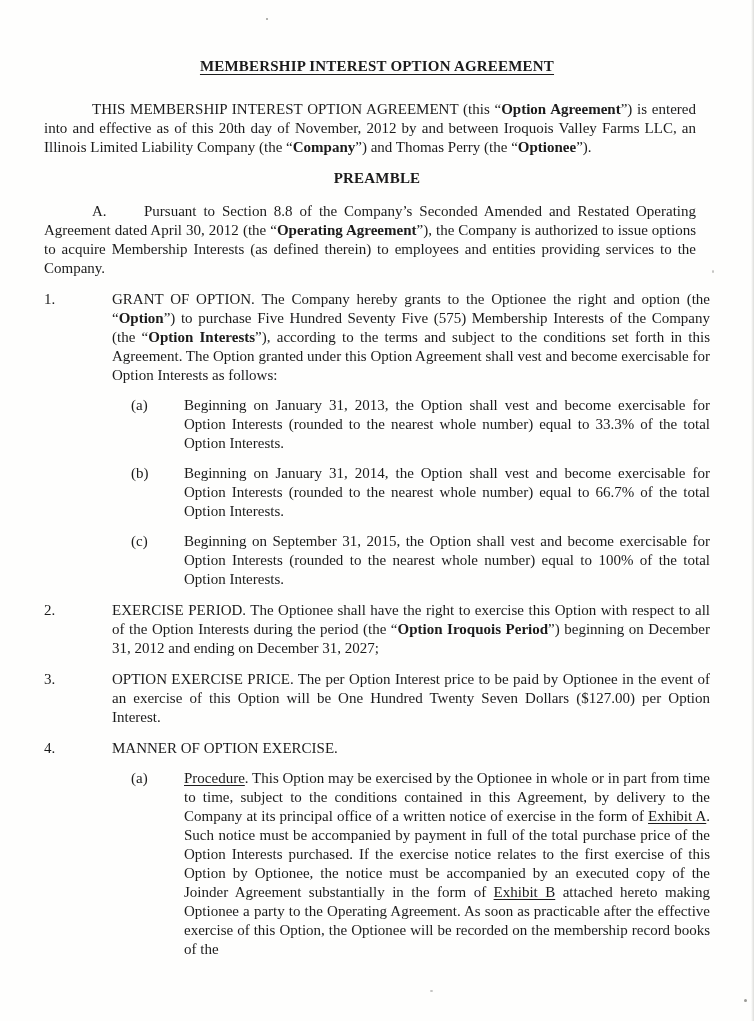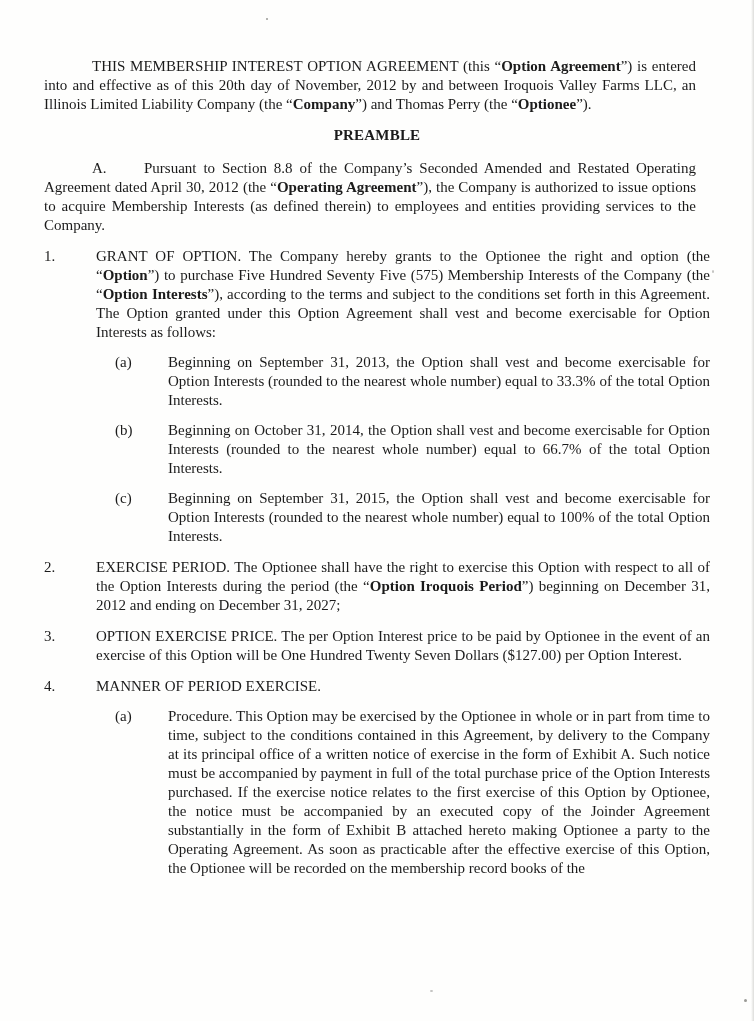--- a/index.html
+++ b/index.html
@@ -51,39 +51,40 @@
   }
   .item {
     display: flex;
     margin: 0 0 12px 0;
   }
   .item-num {
     flex: 0 0 52px;
   }
   .item-body {
     flex: 1;
+    margin-left: 16px;
   }
   .item-text {
     margin: 0;
     text-align: justify;
   }
   .sub {
     display: flex;
     margin: 11px 0 0 19px;
   }
   .sub-label {
     flex: 0 0 53px;
   }
   .sub-body {
     flex: 1;
     text-align: justify;
     margin: 0;
   }
   .run-b { font-weight: bold; }
-  .run-u { text-underline-offset: 2px; }
+  .run-u { text-decoration: underline; text-underline-offset: 2px; }
   
   .speck {
     position: absolute;
     background: #9a9a96;
     border-radius: 50%;
   }
   .speck-1 { left: 266px; top: 18px;  width: 2px; height: 2px; }
   .speck-2 { left: 712px; top: 270px; width: 2px; height: 3px; opacity: .6; }
   .speck-3 { left: 430px; top: 990px; width: 3px; height: 2px; opacity: .6; }
   .speck-4 { left: 744px; top: 999px; width: 3px; height: 3px; }
@@ -92,39 +93,42 @@
     right: 0; top: 0; bottom: 0;
     width: 3px;
     background: linear-gradient(to left, rgba(120,120,115,.25), rgba(120,120,115,0));
   }
 </style>
 </head>
 <body>
 
 <div class="page">
 
+  <div class="title">
+    <span class="title-text">MEMBERSHIP INTEREST OPTION AGREEMENT</span>
+  </div>
 
   <p class="para indent"><span>THIS MEMBERSHIP INTEREST OPTION AGREEMENT (this “</span><span class="run-b">Option Agreement</span><span>”) is entered into and effective as of this 20th day of November, 2012 by and between Iroquois Valley Farms LLC, an Illinois Limited Liability Company (the “</span><span class="run-b">Company</span><span>”) and Thomas Perry (the “</span><span class="run-b">Optionee</span><span>”).</span></p>
 
   <div class="heading">PREAMBLE</div>
 
   <p class="para indent"><span class="label-a">A.</span><span><span>Pursuant to Section 8.8 of the Company’s Seconded Amended and Restated Operating Agreement dated April 30, 2012 (the “</span><span class="run-b">Operating Agreement</span><span>”), the Company is authorized to issue options to acquire Membership Interests (as defined therein) to employees and entities providing services to the Company.</span></span></p>
 
 
   <div class="item">
     <div class="item-num">1.</div>
     <div class="item-body">
       <p class="item-text"><span>GRANT OF OPTION.  The Company hereby grants to the Optionee the right and option (the “</span><span class="run-b">Option</span><span>”) to purchase Five Hundred Seventy Five (575) Membership Interests of the Company (the “</span><span class="run-b">Option Interests</span><span>”), according to the terms and subject to the conditions set forth in this Agreement.  The Option granted under this Option Agreement shall vest and become exercisable for Option Interests as follows:</span></p>
       <div class="sub">
         <div class="sub-label">(a)</div>
-        <p class="sub-body">Beginning on September 31, 2013, the Option shall vest and become exercisable for Option Interests (rounded to the nearest whole number) equal to 33.3% of the total Option Interests.</p>
+        <p class="sub-body">Beginning on January 31, 2013, the Option shall vest and become exercisable for Option Interests (rounded to the nearest whole number) equal to 33.3% of the total Option Interests.</p>
       </div>
       <div class="sub">
         <div class="sub-label">(b)</div>
-        <p class="sub-body">Beginning on October 31, 2014, the Option shall vest and become exercisable for Option Interests (rounded to the nearest whole number) equal to 66.7% of the total Option Interests.</p>
+        <p class="sub-body">Beginning on January 31, 2014, the Option shall vest and become exercisable for Option Interests (rounded to the nearest whole number) equal to 66.7% of the total Option Interests.</p>
       </div>
       <div class="sub">
         <div class="sub-label">(c)</div>
         <p class="sub-body">Beginning on September 31, 2015, the Option shall vest and become exercisable for Option Interests (rounded to the nearest whole number) equal to 100% of the total Option Interests.</p>
       </div>
     </div>
   </div>
 
   <div class="item">
     <div class="item-num">2.</div>
@@ -136,21 +140,21 @@
   <div class="item">
     <div class="item-num">3.</div>
     <div class="item-body">
       <p class="item-text">OPTION EXERCISE PRICE.  The per Option Interest price to be paid by Optionee in the event of an exercise of this Option will be One Hundred Twenty Seven Dollars ($127.00) per Option Interest.</p>
     </div>
   </div>
 
   <div class="item">
     <div class="item-num">4.</div>
     <div class="item-body">
-      <p class="item-text">MANNER OF PERIOD EXERCISE.</p>
+      <p class="item-text">MANNER OF OPTION EXERCISE.</p>
       <div class="sub">
         <div class="sub-label">(a)</div>
         <p class="sub-body"><span class="run-u">Procedure</span><span>.  This Option may be exercised by the Optionee in whole or in part from time to time, subject to the conditions contained in this Agreement, by delivery to the Company at its principal office of a written notice of exercise in the form of </span><span class="run-u">Exhibit A</span><span>.  Such notice must be accompanied by payment in full of the total purchase price of the Option Interests purchased.  If the exercise notice relates to the first exercise of this Option by Optionee, the notice must be accompanied by an executed copy of the Joinder Agreement substantially in the form of </span><span class="run-u">Exhibit B</span><span> attached hereto making Optionee a party to the Operating Agreement.  As soon as practicable after the effective exercise of this Option, the Optionee will be recorded on the membership record books of the</span></p>
       </div>
     </div>
   </div>
 
   <span class="speck speck-1"></span>
   <span class="speck speck-2"></span>
   <span class="speck speck-3"></span>

